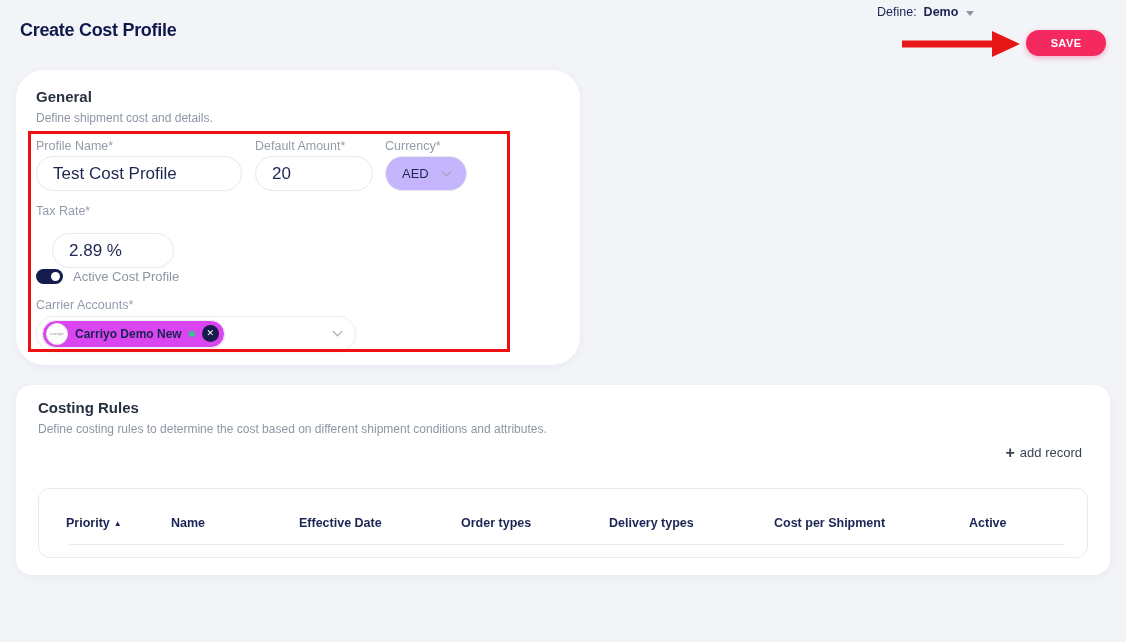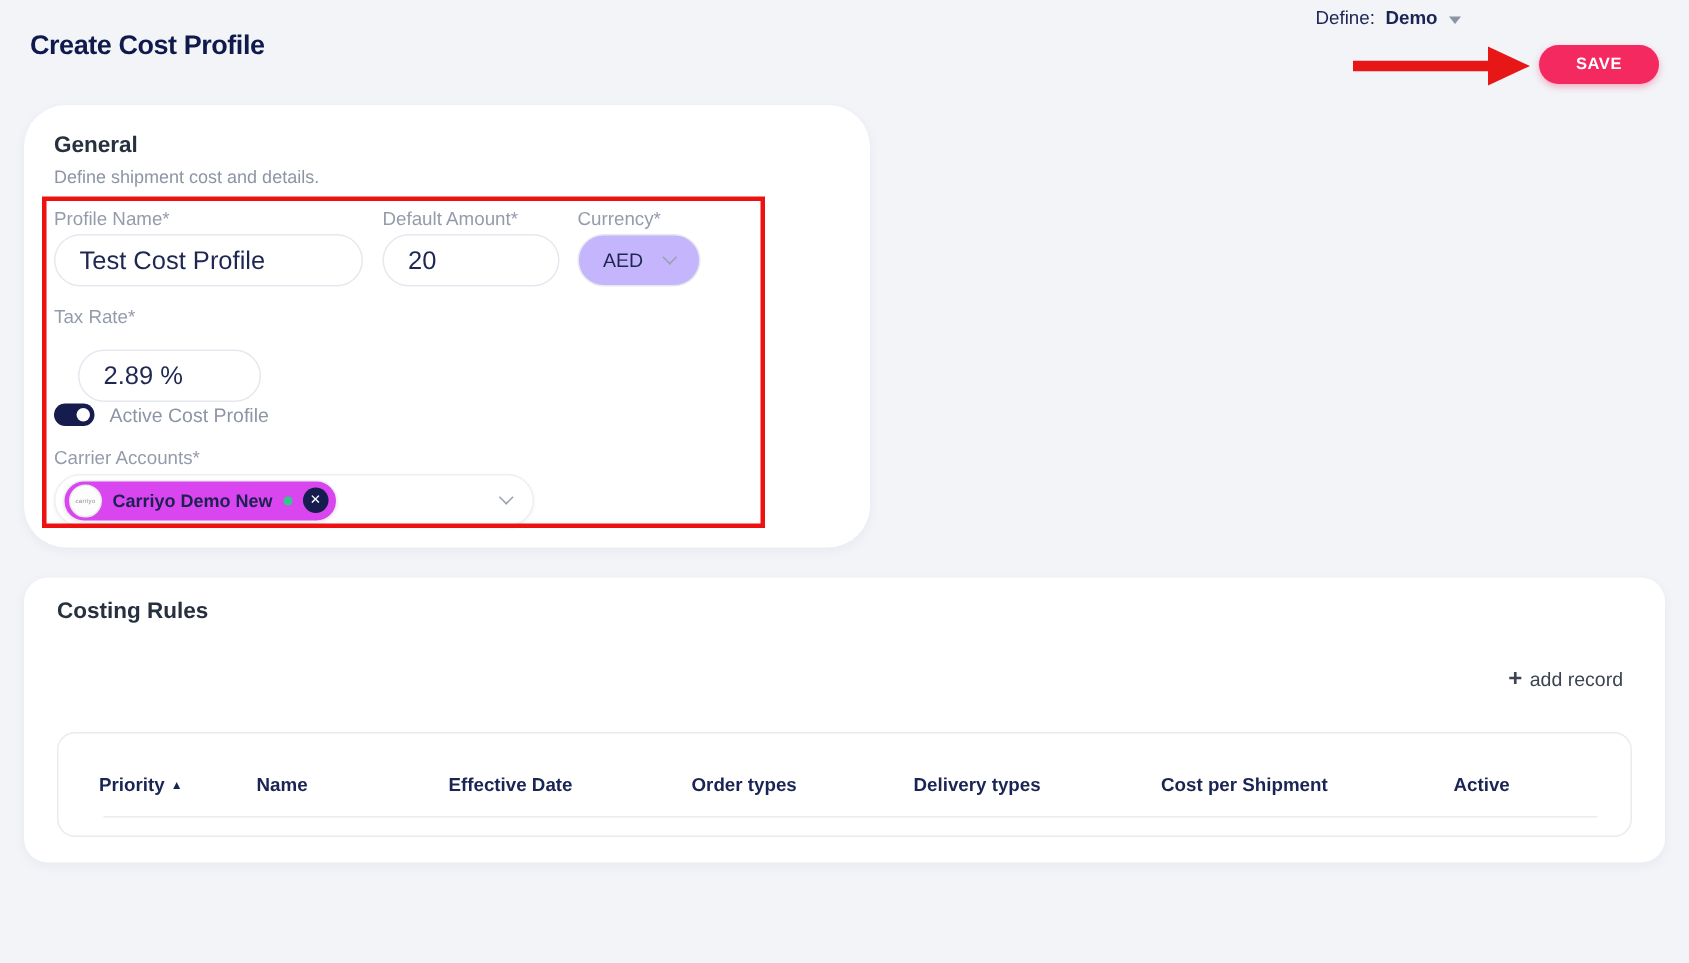--- a/index.html
+++ b/index.html
@@ -190,20 +190,21 @@
       <button class="chip-remove">✕</button>
     </div>
     <span class="chev"></span>
   </div>
 
   <div class="annotation-rect"></div>
 
   <section class="card card-costing">
     <div class="card-head">
       <h2>Costing Rules</h2>
+      <div class="card-sub">Define costing rules to determine the cost based on different shipment conditions and attributes.</div>
     </div>
 
     <button class="add-record">
       <span class="plus">+</span>
       <span>add record</span>
     </button>
 
     <div class="rules-table">
       <span class="th" style="left:27px;">
         <span>Priority</span><span class="sort-arrow">▲</span>

